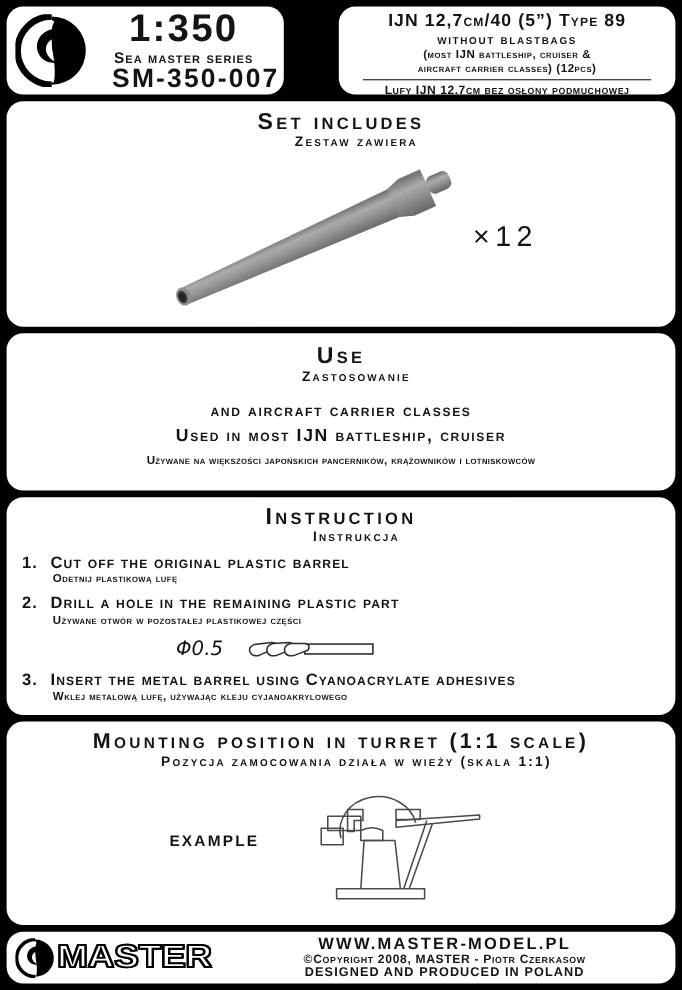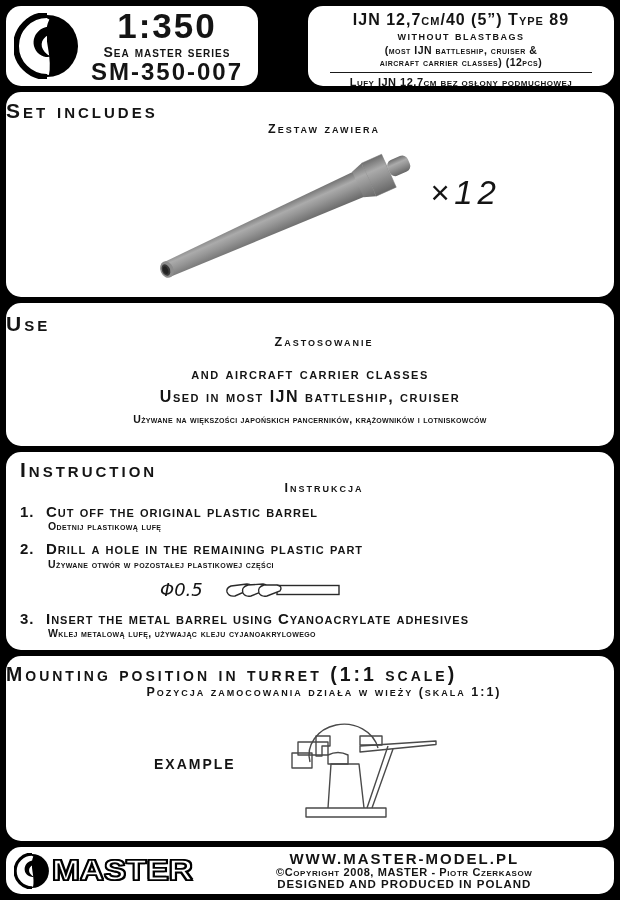--- a/index.html
+++ b/index.html
@@ -8,34 +8,34 @@
   .page { width:620px; height:900px; background:#000; padding:6px; display:flex; flex-direction:column; gap:6px;border-radius:17px; }
   .panel { background:#fff; border-radius:15px; position:relative; overflow:hidden; }
   .sc { font-variant-caps:small-caps; }
 
   
   .header-row { display:flex; gap:6px; height:80px; flex:0 0 auto; }
   .brand-panel { width:252px; display:flex; align-items:center; padding-left:8px; }
   .brand-text { flex:1; text-align:center; line-height:1; padding-right:4px; }
   .brand-scale { font-size:35px; font-weight:800; letter-spacing:2px; }
   .brand-series { font-size:14px; font-weight:700; letter-spacing:1px; margin-top:2px; white-space:nowrap; }
-  .brand-code { font-size:24px; font-weight:800; letter-spacing:2px; margin-top:1px; }
+  .brand-code { font-size:24px; font-weight:800; letter-spacing:2px; margin-top:1px;text-align:right; }
   .title-panel { flex:1; text-align:center; padding:5px 8px 3px;margin-left:44px; }
   .pt1 { font-size:16px; font-weight:800; letter-spacing:1px; line-height:1.15; }
   .pt2 { font-size:13px; font-weight:800; letter-spacing:1.5px; line-height:1.1; }
   .pt3 { font-size:10.5px; font-weight:700; letter-spacing:.5px; line-height:1.2; }
   .title-divider { border:none; border-top:1.5px solid #1a1a1a; margin:3px 14px; }
   .ptpl { font-size:11px; font-weight:700; letter-spacing:.5px; margin-top:1px; }
 
   
-  .sec-title { font-size:21px; font-weight:800; letter-spacing:3px; line-height:1.1; }
+  .sec-title { text-align:center; font-size:21px; font-weight:800; letter-spacing:3px; line-height:1.1; }
   .sec-sub { text-align:center; font-size:12.5px; font-weight:700; letter-spacing:2px; line-height:1.2;margin-left:28px; }
 
   .set-panel { height:205px; flex:0 0 auto; padding-top:7px; }
-  .qty { position:absolute; left:424px; top:82px; font-size:33px; font-weight:500; letter-spacing:5px;font-style:italic; }
+  .qty { position:absolute; left:424px; top:108px; font-size:26px; font-weight:500; letter-spacing:5px; }
   .barrel-art { position:absolute; inset:0; }
 
   .use-panel { height:143px; flex:0 0 auto; padding-top:9px; }
   .use-line { text-align:center; font-size:16px; font-weight:700; letter-spacing:1.5px; line-height:1.45; }
   .use-lines { margin-top:12px; }
   .use-pl { text-align:center; font-size:10.5px; font-weight:700; letter-spacing:.3px; margin-top:5px; }
 
   .instr-panel { height:198px; flex:0 0 auto; padding:6px 14px 0; }
   .step { margin-top:7px; }
   .step-en { font-size:15px; font-weight:700; letter-spacing:1px; line-height:1.15; }

